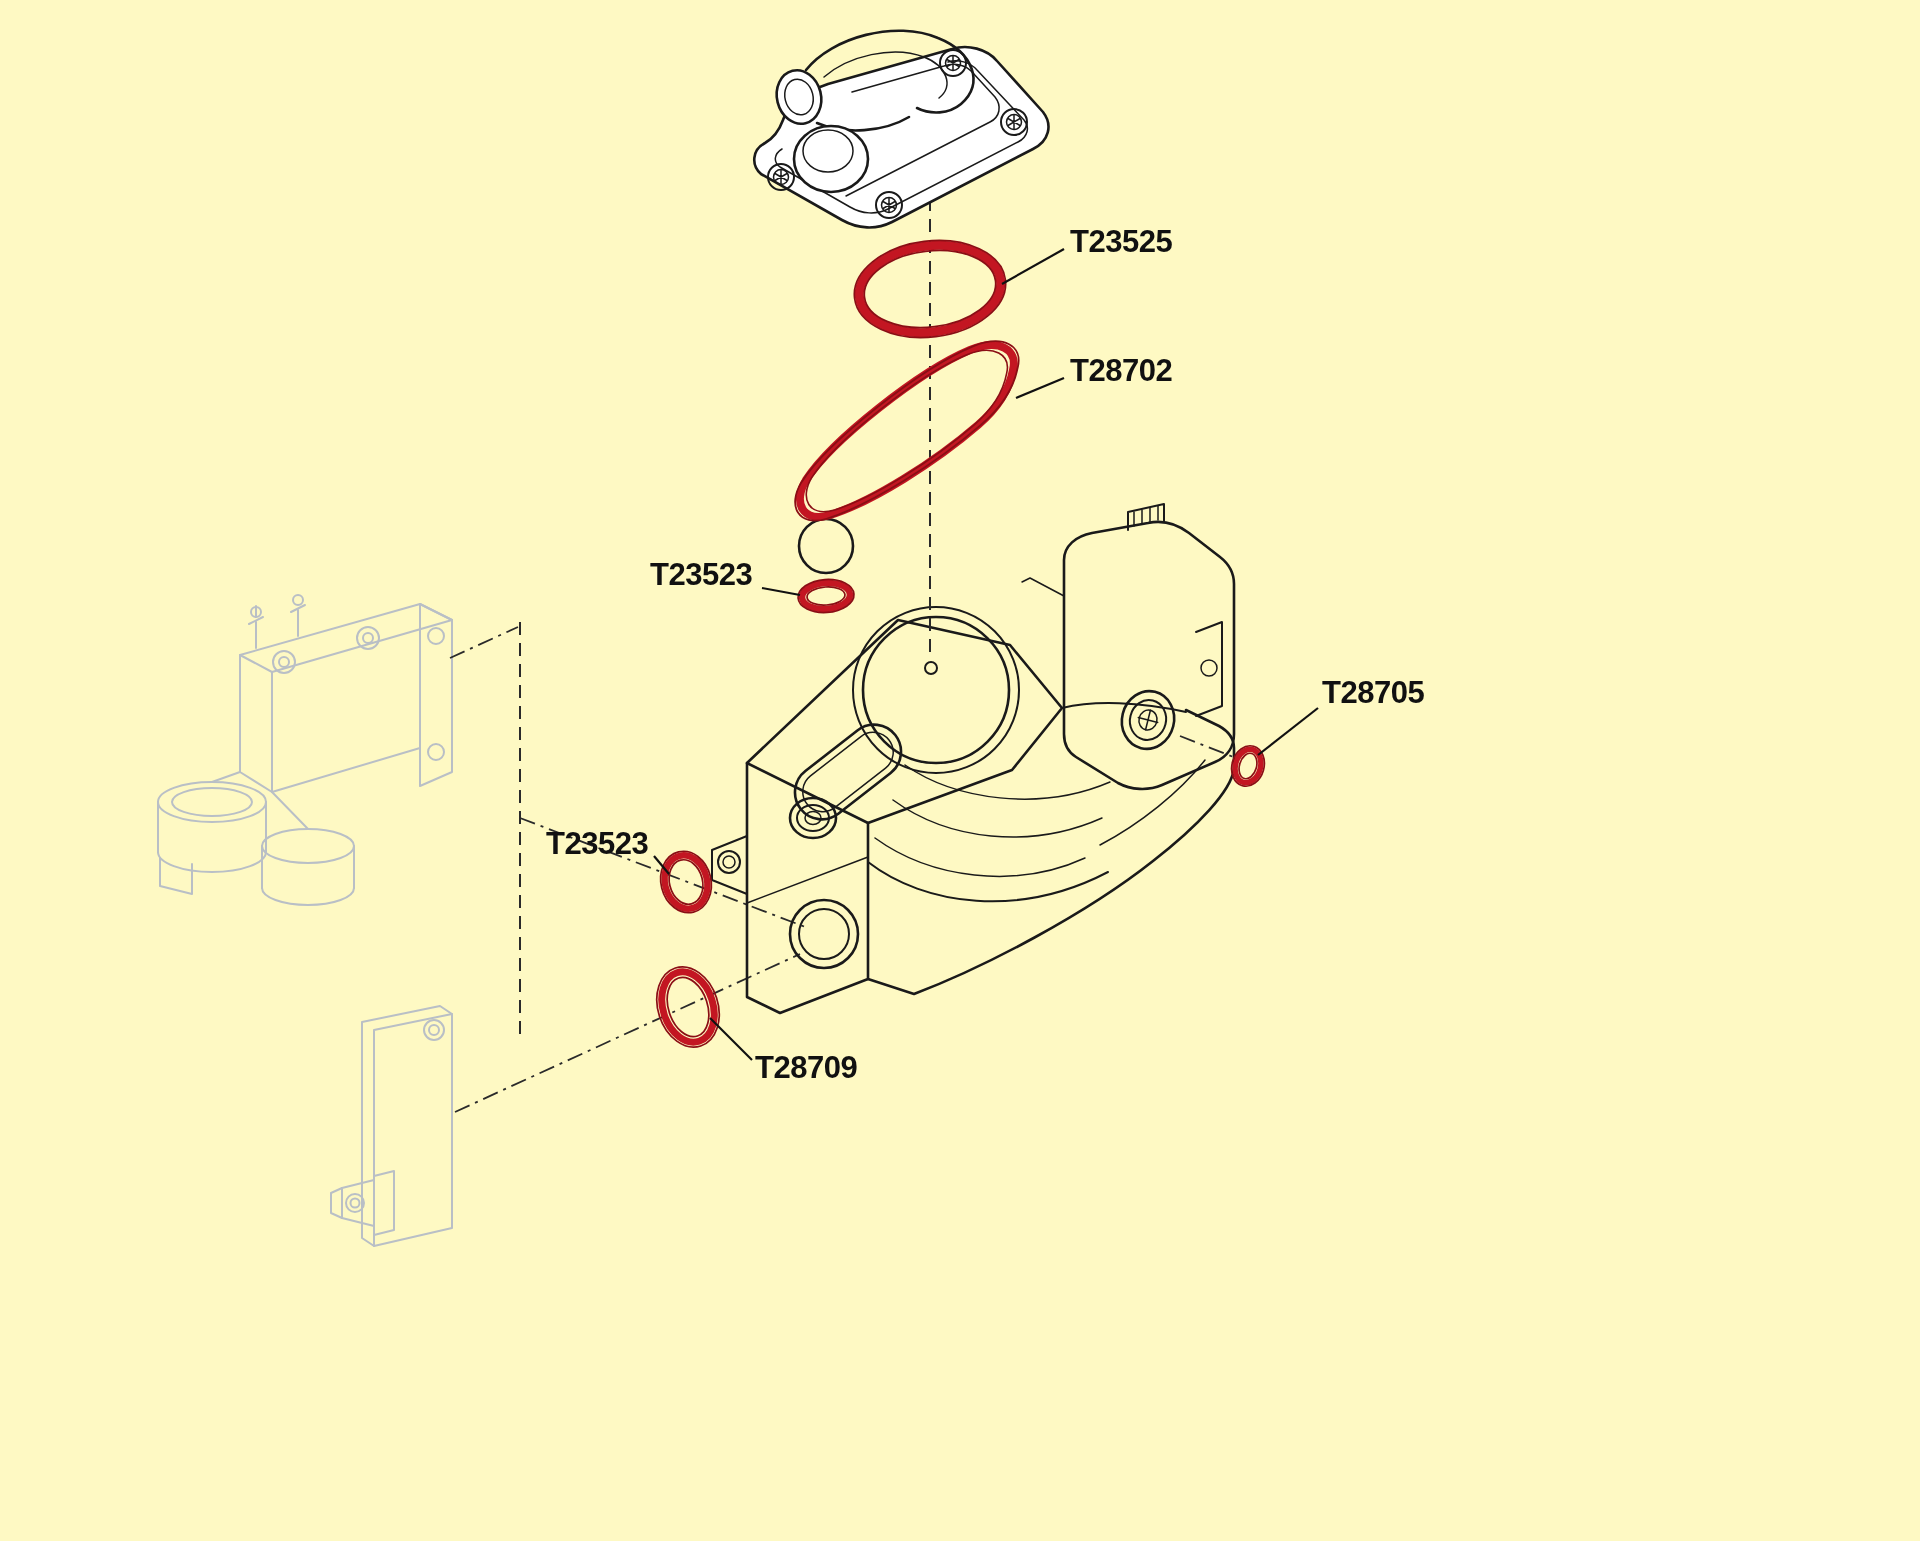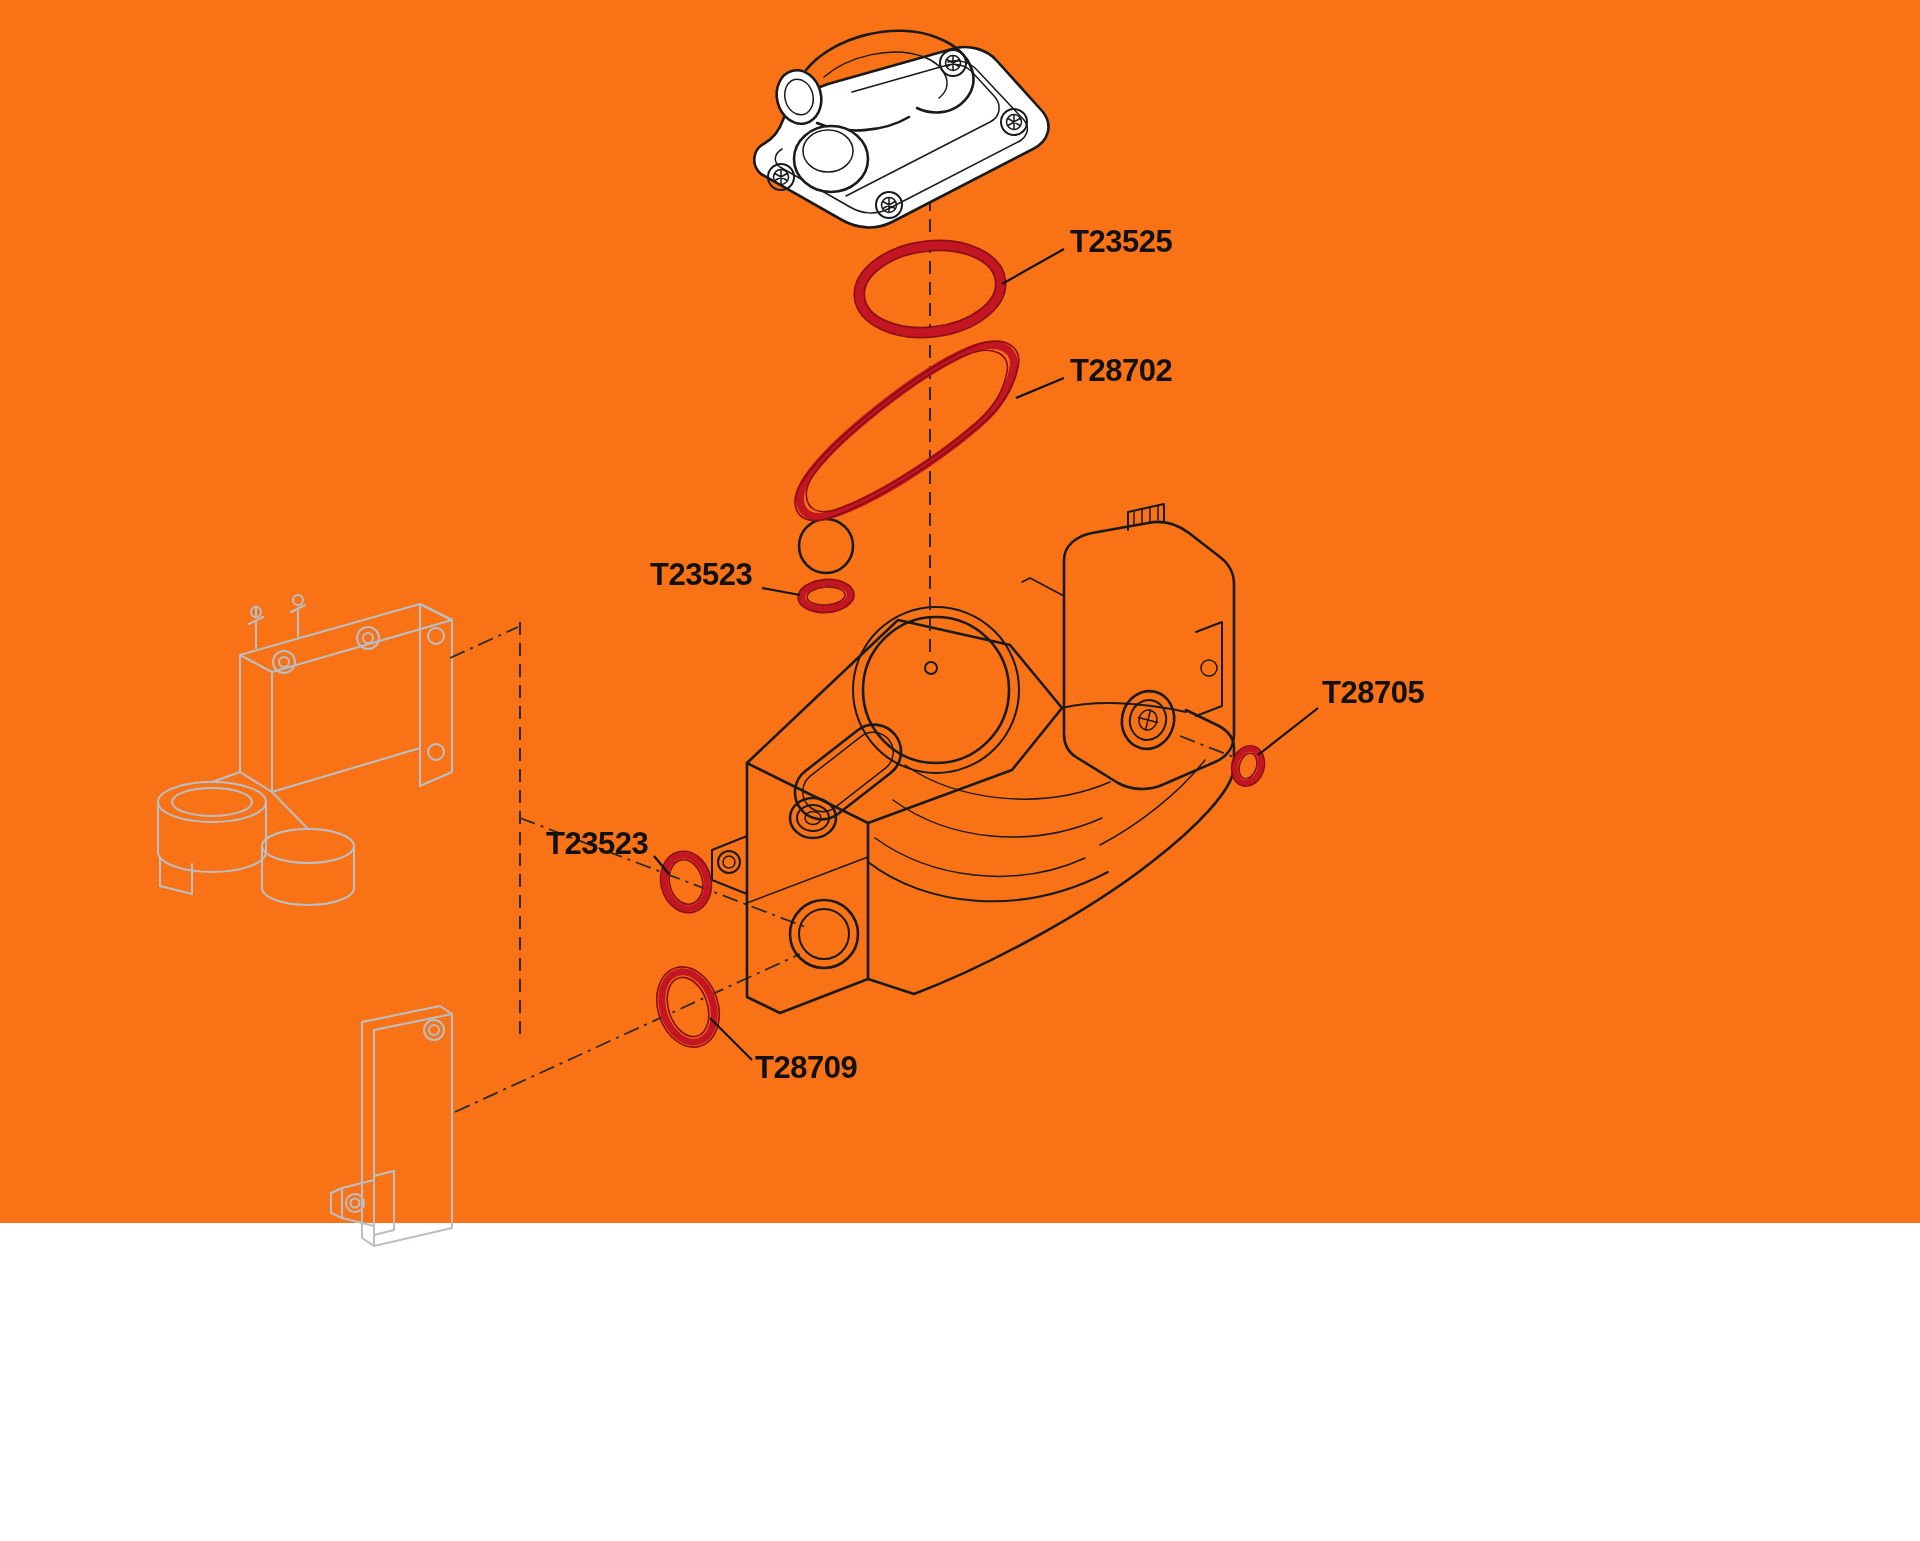--- a/index.html
+++ b/index.html
@@ -1,17 +1,17 @@
 <!DOCTYPE html>
 <html><head>
 <meta charset="utf-8">
 <style>
   html,body{margin:0;padding:0;background:#ffffff;}
   body{width:1920px;height:1541px;overflow:hidden;font-family:"Liberation Sans","DejaVu Sans",sans-serif;}
-  .stage{position:relative;width:1920px;height:1223px;background:#f97316;}
+  .stage{position:relative;width:1920px;height:1541px;background:#fef9c3;}
   svg{display:block;}
   .ln{fill:none;stroke:#1a1a1a;stroke-linecap:round;stroke-linejoin:round;}
   .w25{stroke-width:2.6;}
   .w2{stroke-width:2;}
   .w15{stroke-width:1.5;}
   .wfill{fill:#ffffff;}
   .fl{fill:none;stroke:#b9bfc6;stroke-width:2;stroke-linecap:round;stroke-linejoin:round;}
   .dash{stroke:#2a2a2a;stroke-width:2;stroke-dasharray:13 8;fill:none;}
   .dashdot{stroke:#2a2a2a;stroke-width:1.8;stroke-dasharray:16 6 3 6;fill:none;}
   .ldr{stroke:#111111;stroke-width:2.2;fill:none;}

